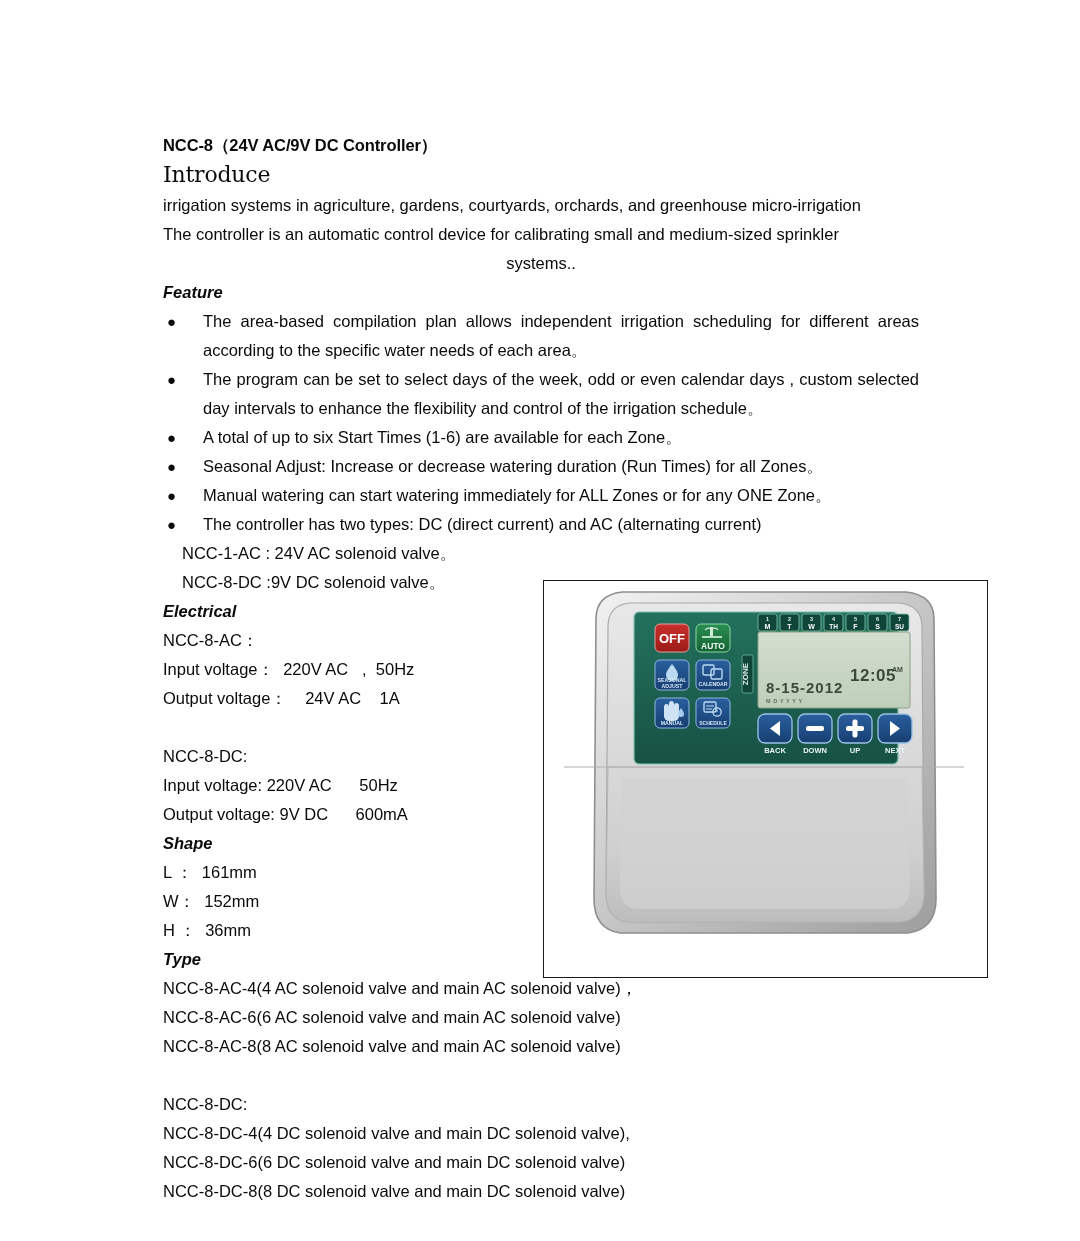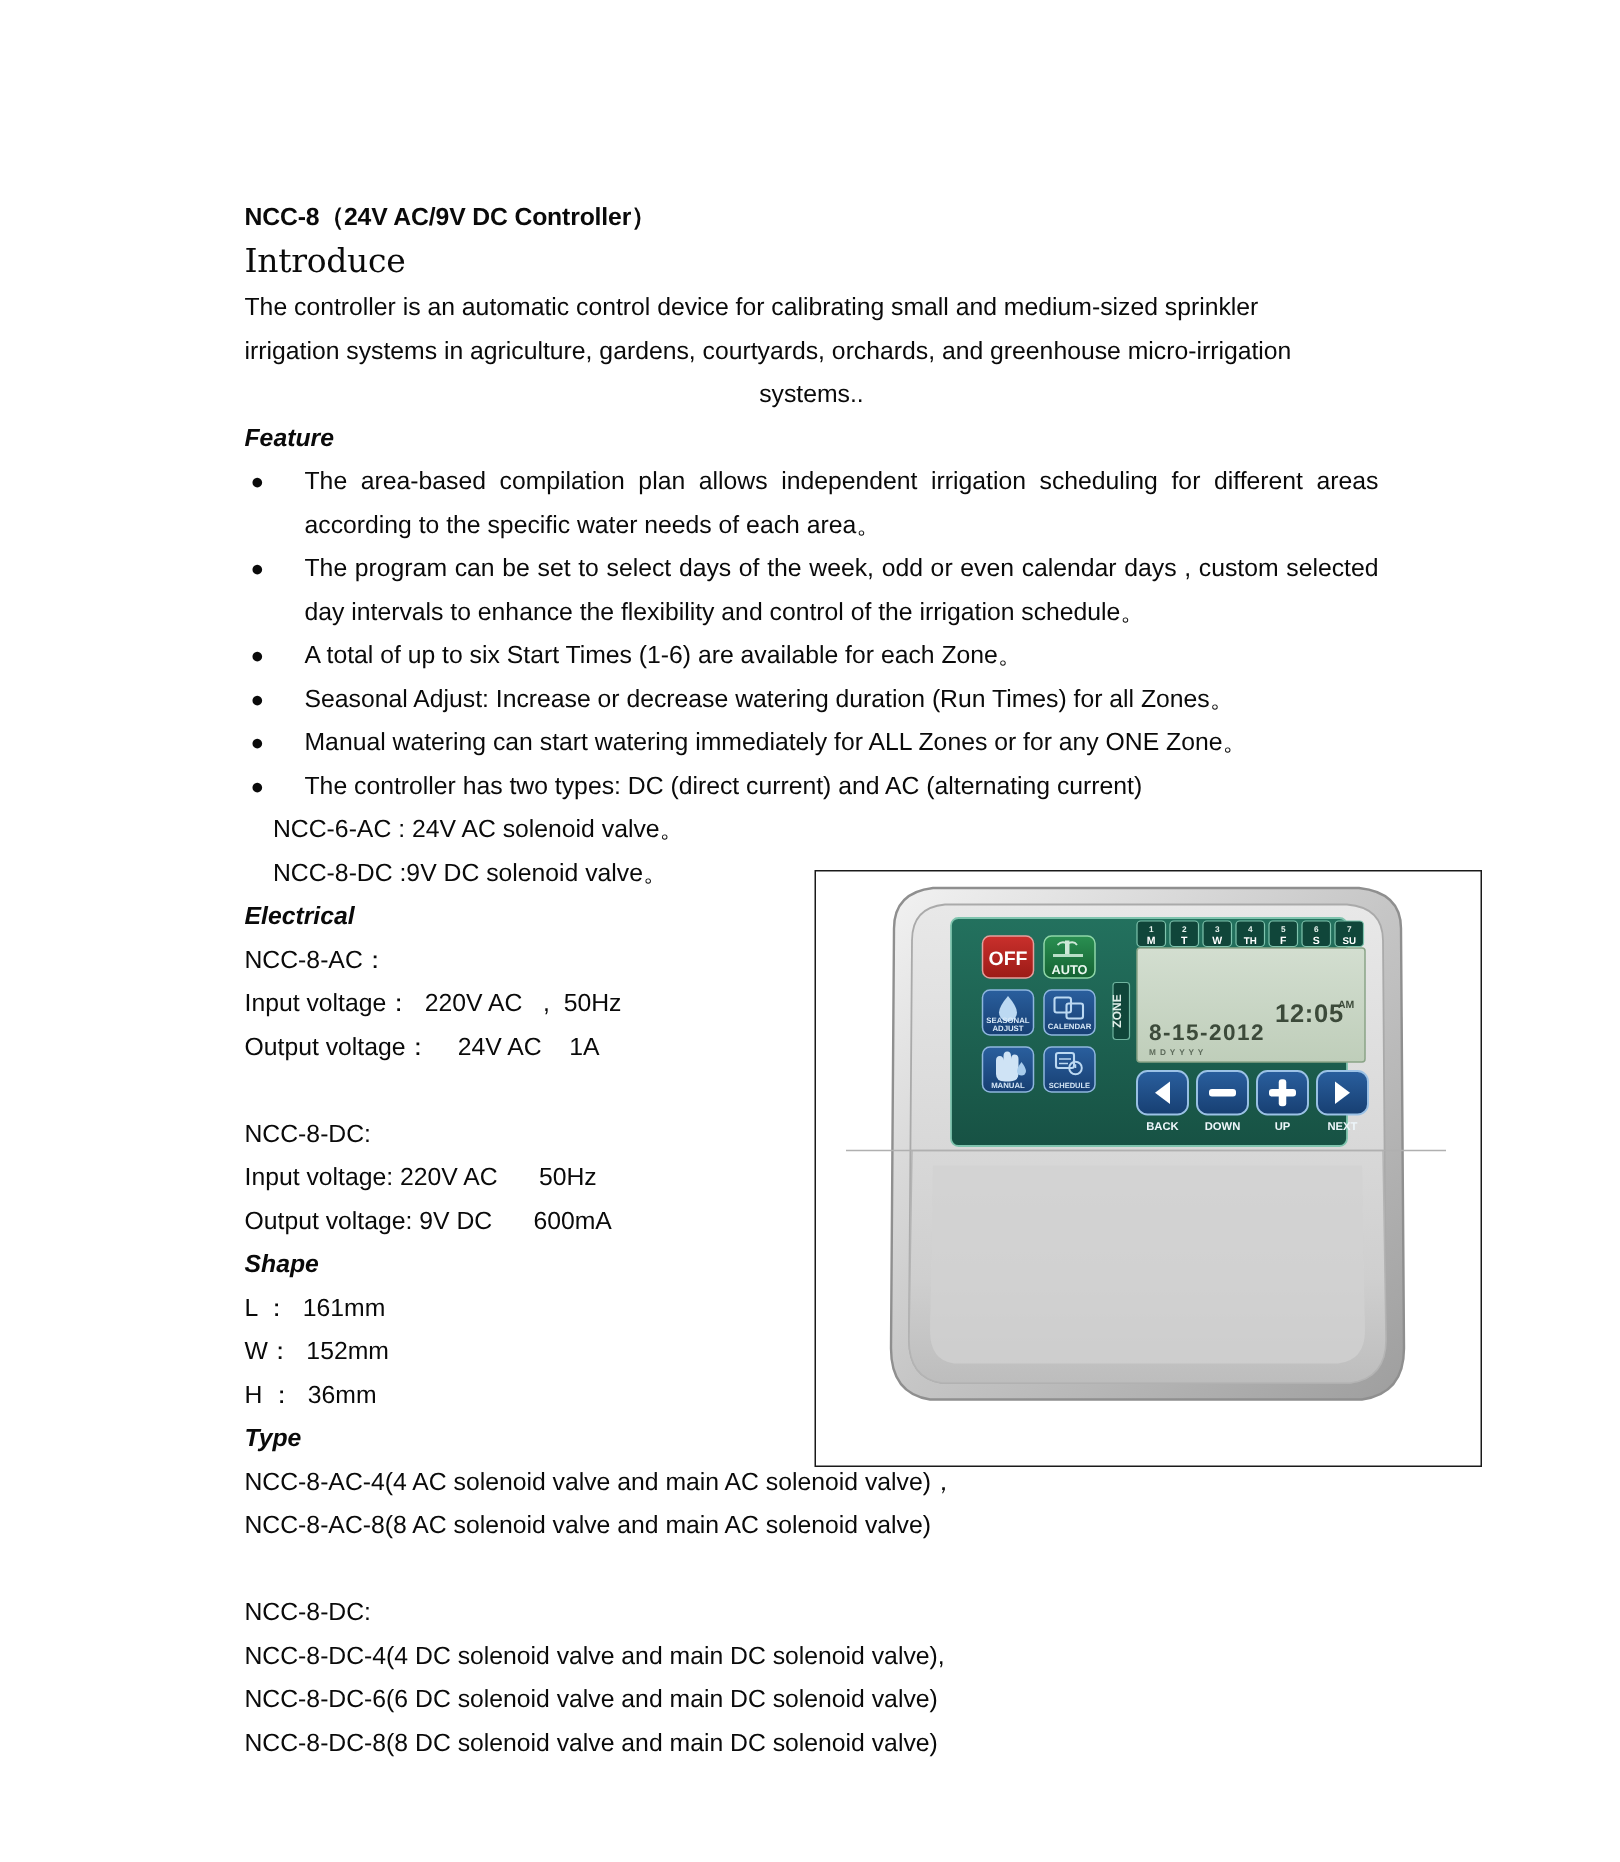--- a/index.html
+++ b/index.html
@@ -132,22 +132,22 @@
 <body>
 
 <div class="page">
 
   <div class="content">
 
     <div class="doc-title">NCC-8（24V AC/9V DC Controller）</div>
 
     <div class="h-introduce">Introduce</div>
 
+    <p class="para">irrigation systems in agriculture, gardens, courtyards, orchards, and greenhouse micro-irrigation</p>
     <p class="para">The controller is an automatic control device for calibrating small and medium-sized sprinkler</p>
-    <p class="para">irrigation systems in agriculture, gardens, courtyards, orchards, and greenhouse micro-irrigation</p>
     <p class="para last-line">systems..</p>
 
     <div class="h-section">Feature</div>
 
     <ul class="features">
       <li class="justify">
         <span class="bullet">●</span>
         <span class="li-text">The area-based compilation plan allows independent irrigation scheduling for different areas according to the specific water needs of each area。</span>
       </li>
       <li class="justify">
@@ -165,21 +165,21 @@
       <li>
         <span class="bullet">●</span>
         <span class="li-text">Manual watering can start watering immediately for ALL Zones or for any ONE Zone。</span>
       </li>
       <li>
         <span class="bullet">●</span>
         <span class="li-text">The controller has two types: DC (direct current) and AC (alternating current)</span>
       </li>
     </ul>
 
-    <div class="line indent">NCC-6-AC : 24V AC solenoid valve。</div>
+    <div class="line indent">NCC-1-AC : 24V AC solenoid valve。</div>
     <div class="line indent">NCC-8-DC :9V DC solenoid valve。</div>
 
     <div class="h-section">Electrical</div>
 
     <div class="line">NCC-8-AC：</div>
     <div class="line">Input voltage：  220V AC   ,  50Hz</div>
     <div class="line">Output voltage：    24V AC    1A</div>
     <div class="blank-line"></div>
     <div class="line">NCC-8-DC:</div>
     <div class="line">Input voltage: 220V AC      50Hz</div>
@@ -187,20 +187,21 @@
 
     <div class="h-section">Shape</div>
 
     <div class="line">L ：  161mm</div>
     <div class="line">W：  152mm</div>
     <div class="line">H ：  36mm</div>
 
     <div class="h-section">Type</div>
 
     <div class="line">NCC-8-AC-4(4 AC solenoid valve and main AC solenoid valve)，</div>
+    <div class="line">NCC-8-AC-6(6 AC solenoid valve and main AC solenoid valve)</div>
     <div class="line">NCC-8-AC-8(8 AC solenoid valve and main AC solenoid valve)</div>
     <div class="blank-line"></div>
     <div class="line">NCC-8-DC:</div>
     <div class="line">NCC-8-DC-4(4 DC solenoid valve and main DC solenoid valve),</div>
     <div class="line">NCC-8-DC-6(6 DC solenoid valve and main DC solenoid valve)</div>
     <div class="line">NCC-8-DC-8(8 DC solenoid valve and main DC solenoid valve)</div>
 
   </div>
 
   <div class="figure">

